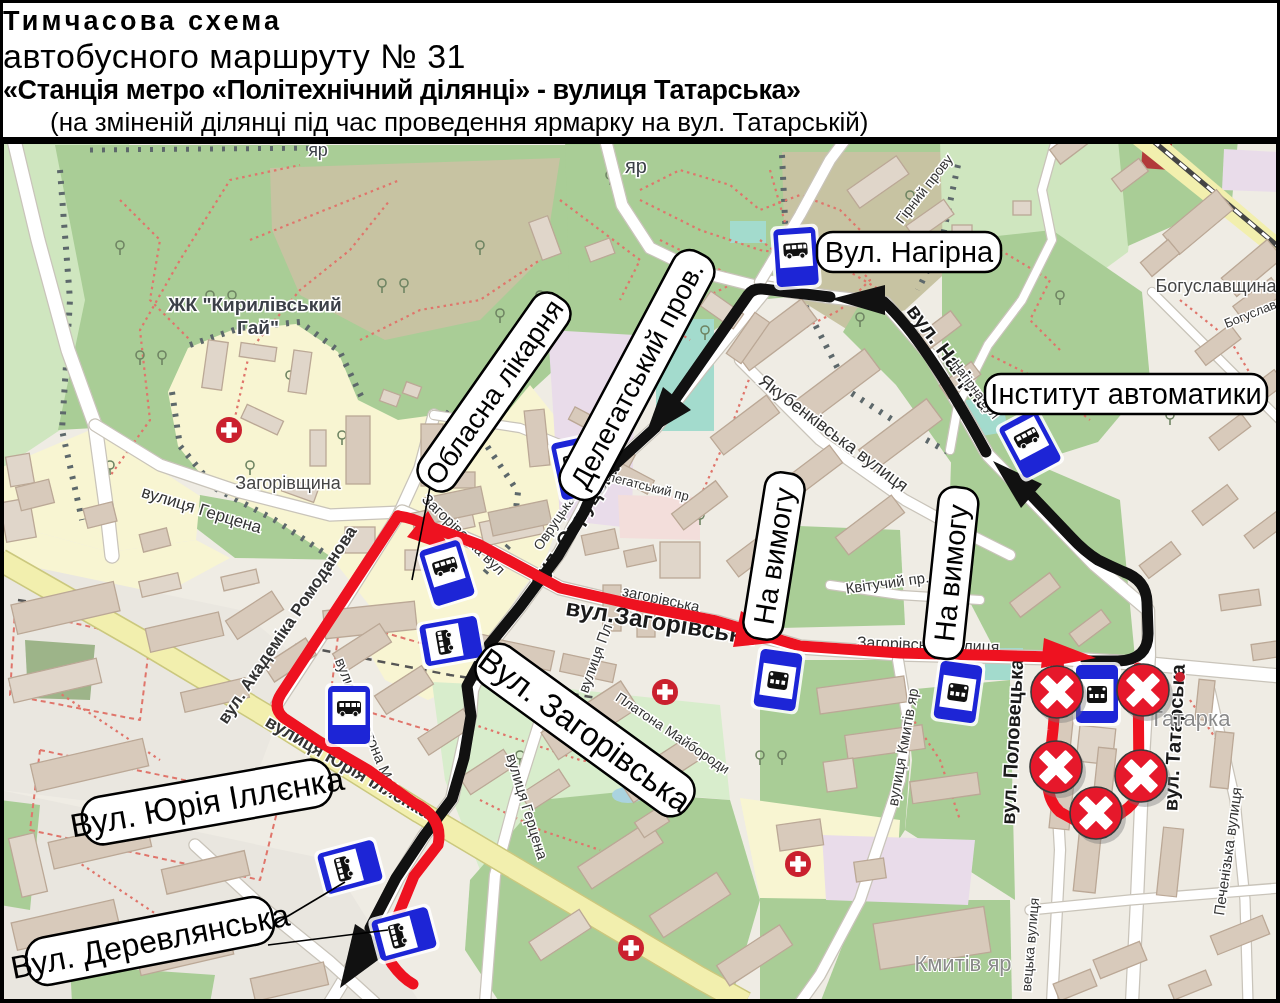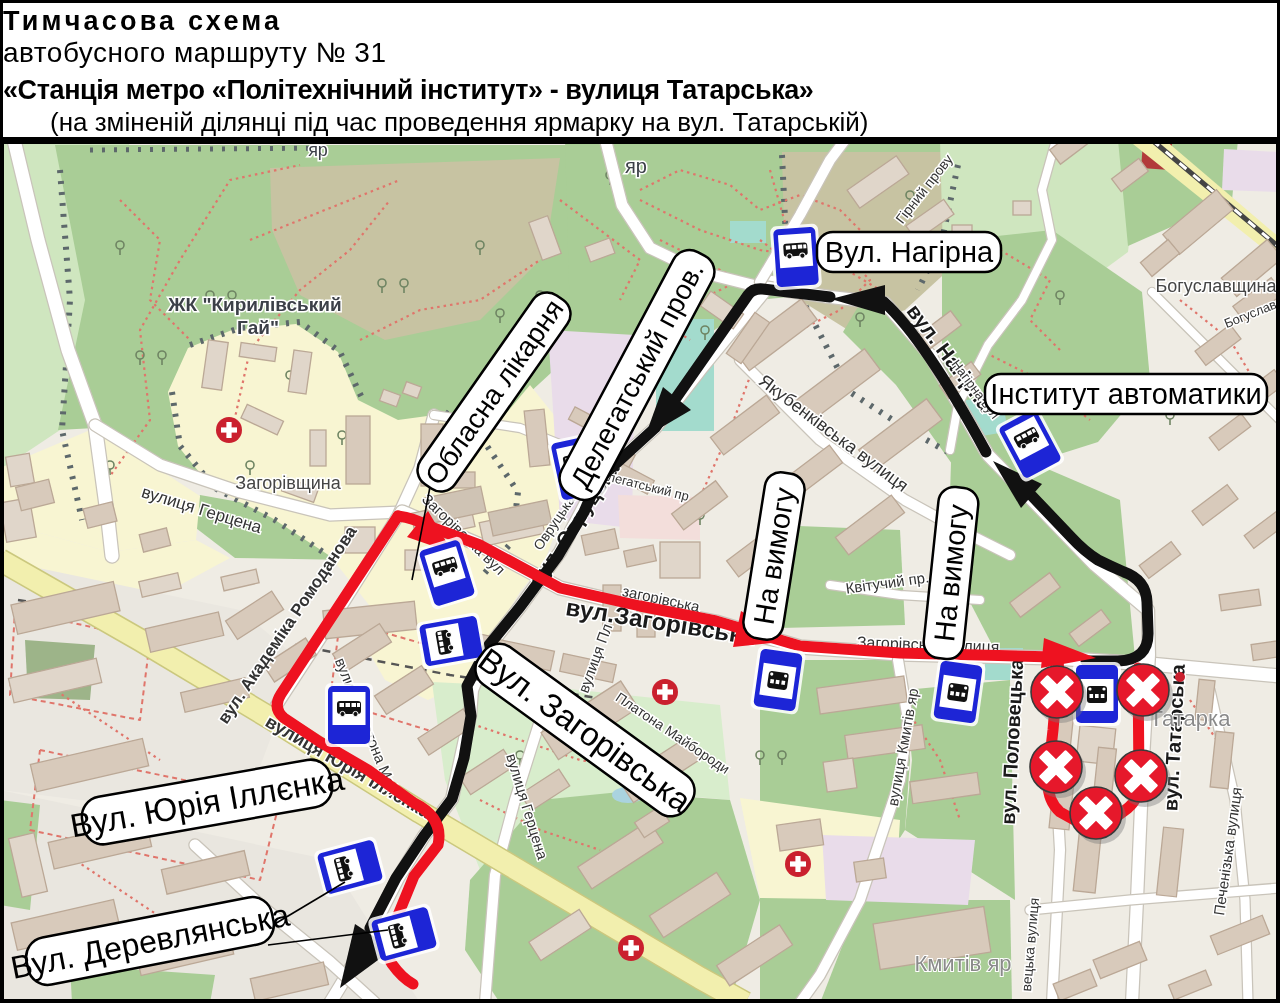--- a/index.html
+++ b/index.html
@@ -2,34 +2,34 @@
 <html><head>
 <meta charset="utf-8">
 <style>
 html,body{margin:0;padding:0;width:1280px;height:1003px;overflow:hidden;background:#fff;
 font-family:"Liberation Sans", sans-serif;}
 #header{position:absolute;left:0;top:0;width:1280px;height:140px;box-sizing:border-box;
 border:3px solid #000;background:#fff;text-align:center;}
 #map{position:absolute;left:0;top:140px;}
 #header div{position:absolute;left:0;width:100%;text-align:left;}
 .h1{top:3px;font-size:27px;font-weight:bold;letter-spacing:3.2px;}
-.h2{top:34px;font-size:28px;letter-spacing:0.5px;}
+.h2{top:34px;font-size:34px;letter-spacing:0.5px;}
 .h3{top:72px;font-size:27px;font-weight:bold;letter-spacing:-0.4px;}
 .h4{top:104px;font-size:26px;margin-left:47px;}
 </style>
 </head>
 <body>
 
 <div id="header">
 
 <div class="h1">Тимчасова схема</div>
 
 <div class="h2">автобусного маршруту № 31</div>
 
-<div class="h3">«Станція метро «Політехнічний інститут» - вулиця Татарська»</div>
+<div class="h3">«Станція метро «Політехнічний ділянці» - вулиця Татарська»</div>
 
 <div class="h4">(на зміненій ділянці під час проведення ярмарку на вул. Татарській)</div>
 </div>
 
 <svg id="map" width="1280" height="863" viewBox="0 140 1280 863" xmlns="http://www.w3.org/2000/svg" font-family="Liberation Sans, sans-serif">
 <rect x="0" y="140" width="1280" height="863" fill="#efece4"></rect>
 
 <polygon points="0,140 130,140 100,300 60,430 0,470" fill="#cfe6bf"></polygon>
 
 <polygon points="55,145 660,145 650,270 565,360 500,420 455,445 425,480 395,508 330,518 240,492 160,462 95,428 58,430 85,300" fill="#a9cd96"></polygon>

